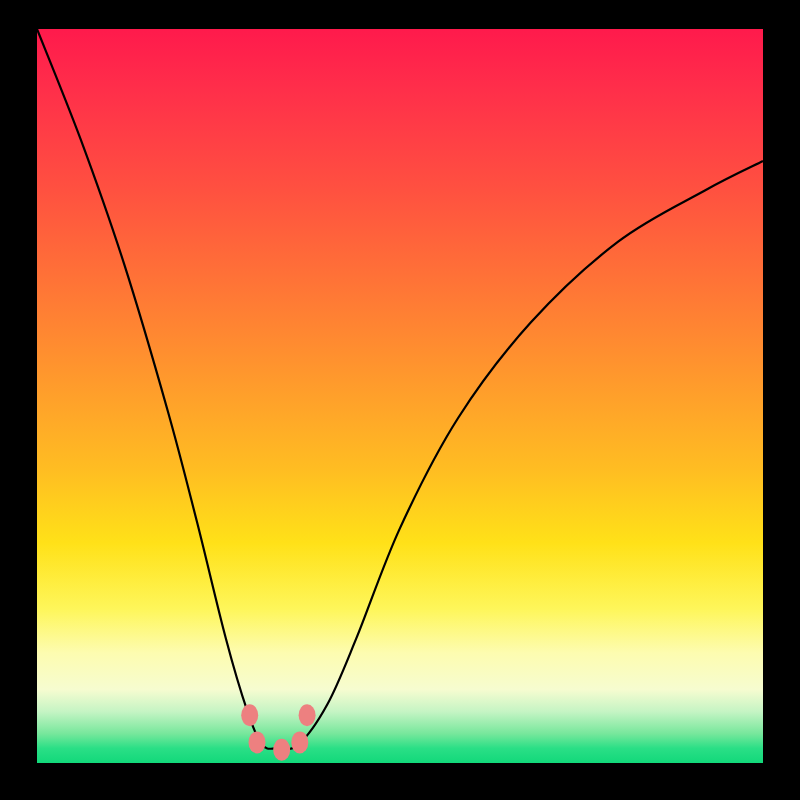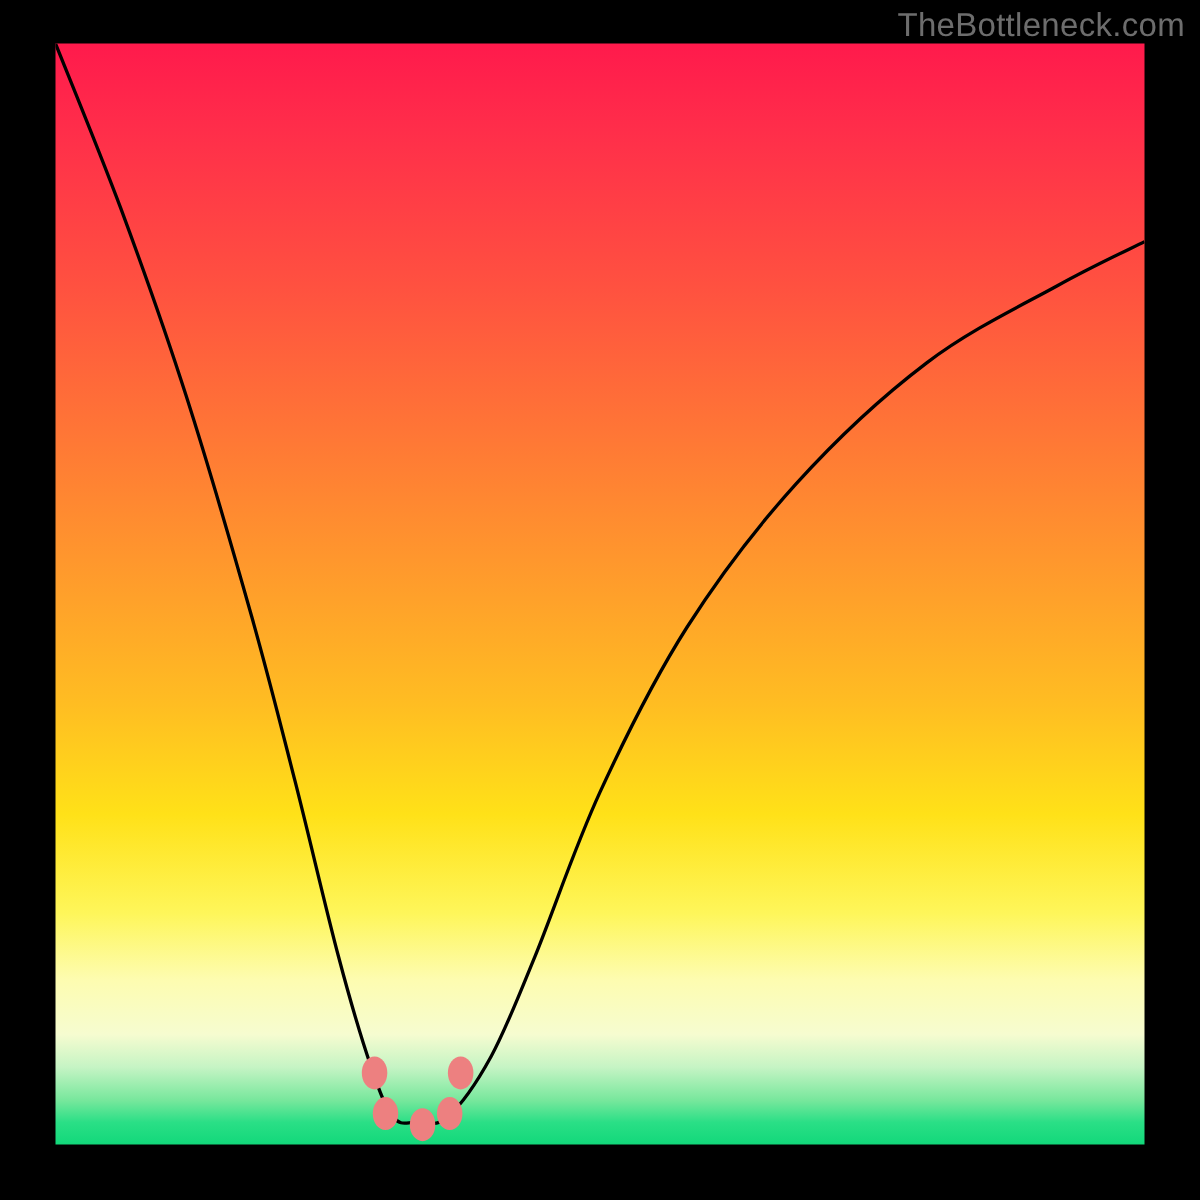--- a/index.html
+++ b/index.html
@@ -57,14 +57,13 @@
       <path d="M 0.0 0.0 C 7.3 18.4, 29.0 71.0, 43.6 110.1 C 58.1 149.2, 72.6 189.6, 87.1 234.9 C 101.6 280.1, 118.6 338.9, 130.7 381.7 C 142.8 424.5, 150.0 453.9, 159.7 491.8 C 169.4 529.7, 180.3 577.4, 188.8 609.2 C 197.2 641.0, 204.5 664.9, 210.5 682.6 C 216.6 700.4, 220.2 709.5, 225.1 715.6 C 229.9 721.8, 233.5 719.3, 239.6 719.3 C 245.6 719.3, 252.9 723.0, 261.4 715.6 C 269.8 708.3, 280.7 693.0, 290.4 675.3 C 300.1 657.5, 307.3 638.6, 319.4 609.2 C 331.5 579.9, 346.1 535.8, 363.0 499.1 C 379.9 462.4, 399.3 423.3, 421.1 389.0 C 442.9 354.8, 467.1 323.0, 493.7 293.6 C 520.3 264.2, 551.8 234.9, 580.8 212.9 C 609.8 190.8, 643.7 174.9, 667.9 161.5 C 692.1 148.0, 716.3 137.0, 726.0 132.1" id="curvePath" fill="none" stroke="#000000" stroke-width="2.2"></path>
       <g id="markers">
           <ellipse cx="212.7" cy="686.3" rx="8.5" ry="11" fill="#ed8080"></ellipse>
           <ellipse cx="220.0" cy="713.4" rx="8.5" ry="11" fill="#ed8080"></ellipse>
           <ellipse cx="244.7" cy="720.8" rx="8.5" ry="11" fill="#ed8080"></ellipse>
           <ellipse cx="262.8" cy="713.4" rx="8.5" ry="11" fill="#ed8080"></ellipse>
           <ellipse cx="270.1" cy="686.3" rx="8.5" ry="11" fill="#ed8080"></ellipse>
         </g>
     </svg>
   </div>
-  <div class="watermark">TheBottleneck.com</div>
 </div>
 
 </body></html>

